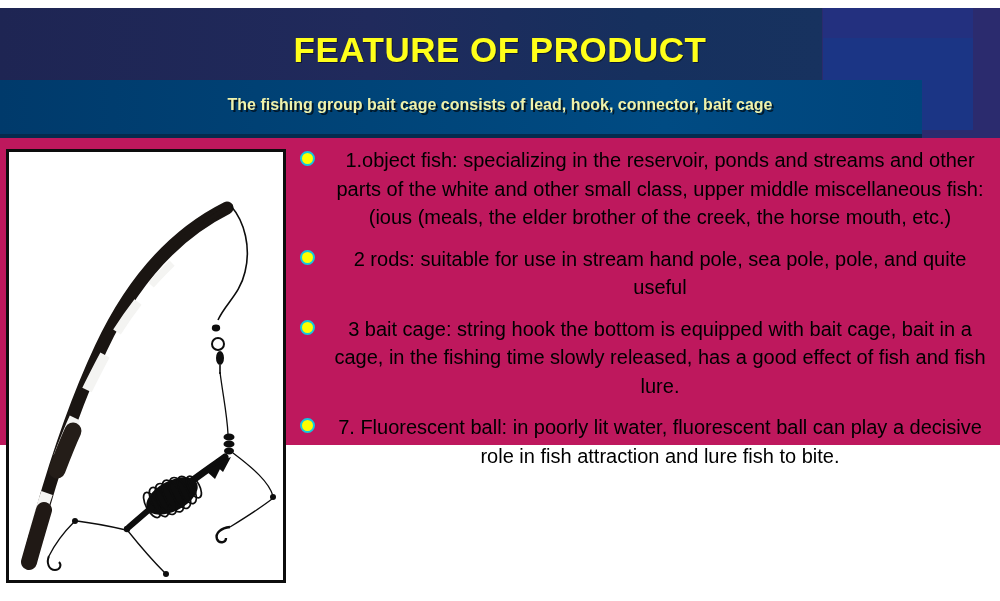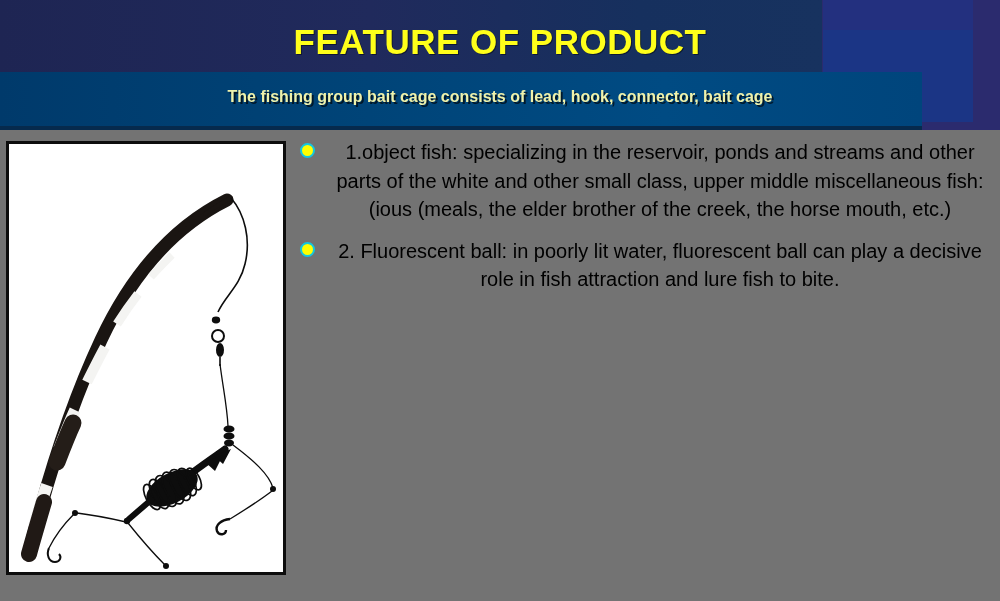--- a/index.html
+++ b/index.html
@@ -12,22 +12,23 @@
     width: 1000px;
     height: 601px;
     overflow: hidden;
     font-family: "Liberation Sans", sans-serif;
     position: relative;
   }
 
   #page {
     position: relative;
     width: 1000px;
-    height: 601px;
-    background: #737373;
+    height: 437px;
+    background: #be185d;
+    margin-top: 8px;
   }
 
   
   .header {
     position: absolute;
     left: 0;
     top: 0;
     width: 1000px;
     height: 130px;
   }
@@ -277,23 +278,31 @@
     </svg>
   </div>
 
   <div class="features">
 
     <div class="feature-item">
       <span class="bullet"></span>
       <div class="feature-text">1.object fish: specializing in the reservoir, ponds and streams and other parts of the white and other small class, upper middle miscellaneous fish: (ious (meals, the elder brother of the creek, the horse mouth, etc.)</div>
     </div>
 
-
-
-
     <div class="feature-item">
       <span class="bullet"></span>
-      <div class="feature-text">2. Fluorescent ball: in poorly lit water, fluorescent ball can play a decisive role in fish attraction and lure fish to bite.</div>
+      <div class="feature-text">2 rods: suitable for use in stream hand pole, sea pole, pole, and quite useful</div>
     </div>
 
+    <div class="feature-item">
+      <span class="bullet"></span>
+      <div class="feature-text">3 bait cage: string hook the bottom is equipped with bait cage, bait in a cage, in the fishing time slowly released, has a good effect of fish and fish lure.</div>
+    </div>
+
+
+    <div class="feature-item">
+      <span class="bullet"></span>
+      <div class="feature-text">7. Fluorescent ball: in poorly lit water, fluorescent ball can play a decisive role in fish attraction and lure fish to bite.</div>
+    </div>
+
   </div>
 
 </div>
 
 </body></html>

